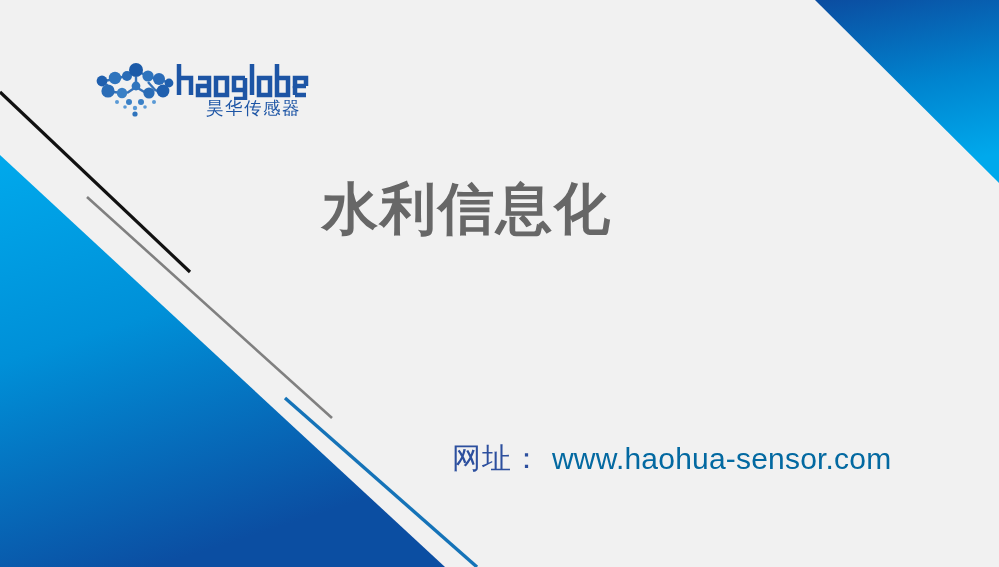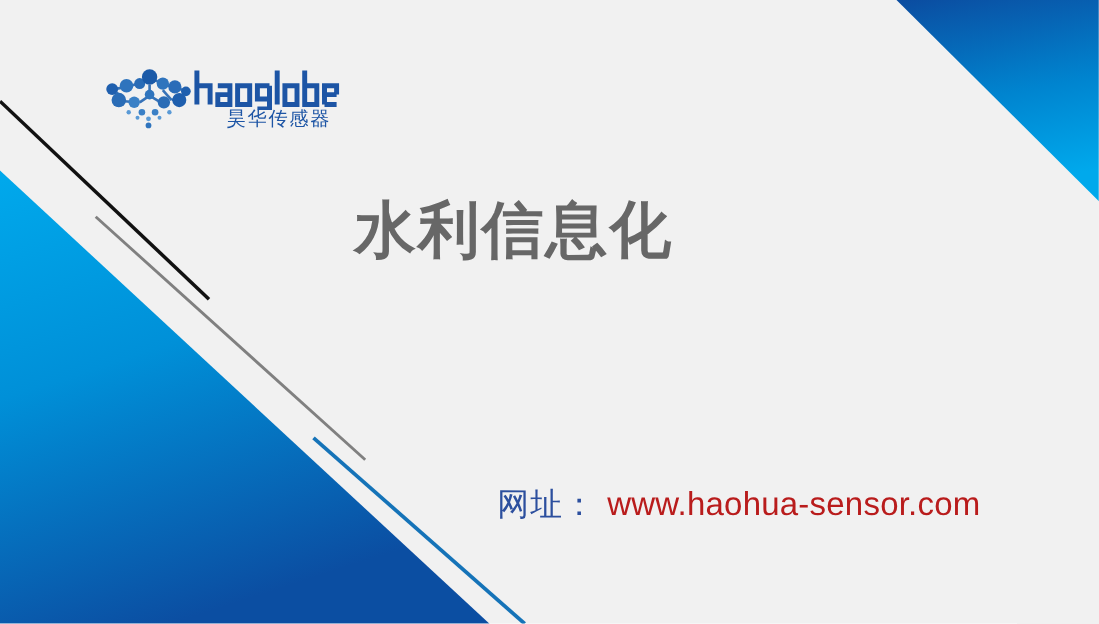--- a/index.html
+++ b/index.html
@@ -91,21 +91,21 @@
     align-items: center;
     white-space: nowrap;
     margin-top: 20px;
   }
   #url-label {
     color: #2c4f9e;
     font-size: 29px;
     letter-spacing: 1px;
   }
   #url-value {
-    color: #b91c1c;
+    color: #0369a1;
     font-size: 30px;
     letter-spacing: 0.2px;
     margin-left: 10px;
   }
 </style>
 </head>
 <body>
 
 <div id="slide">
 

